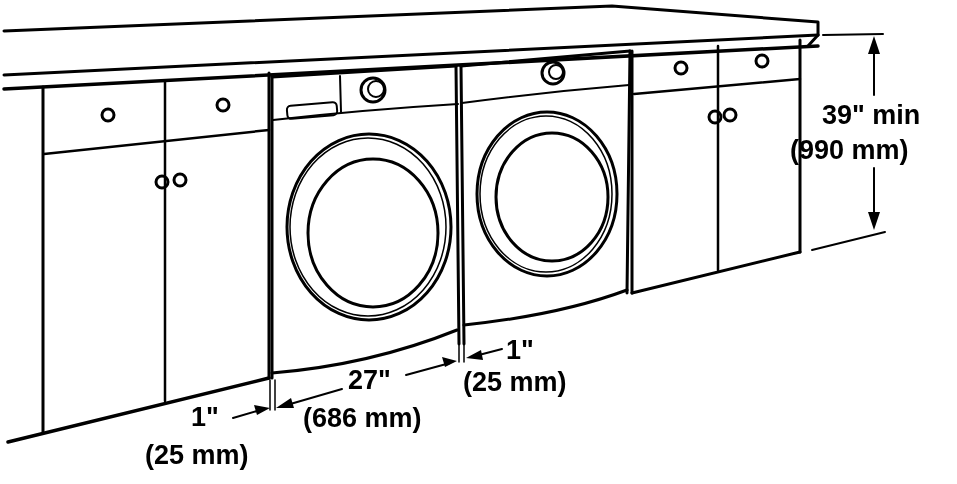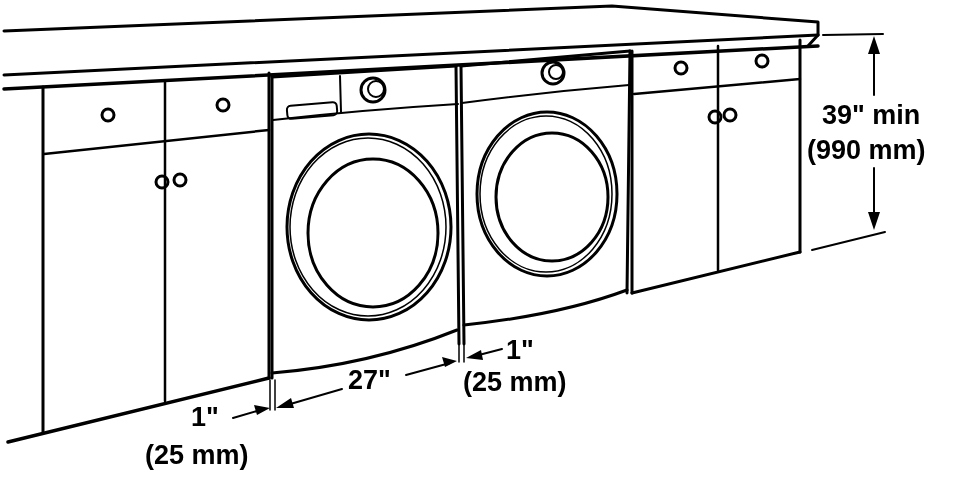--- a/index.html
+++ b/index.html
@@ -113,22 +113,23 @@
   </g>
   <g>
     <path class="ln" stroke-width="1.5" d="M459,330 L459,362"></path>
     <path class="ln" stroke-width="1.5" d="M464,328 L464,362"></path>
     <path class="ln" stroke-width="2" d="M475,356 L502,349"></path>
     <polygon points="466,358 481,350 483,360" fill="#000"></polygon>
   </g>
 </svg>
 
 <div class="lbl" style="left:822px; top:101px;">39" min</div>
-<div class="lbl" style="left:807px; top:136px;">(990 mm)</div>
+<div class="lbl" style="left:790px; top:136px;">(990 mm)</div>
 
 <div class="lbl" style="left:348px; top:366px;">27"</div>
+<div class="lbl" style="left:303px; top:404px;">(686 mm)</div>
 
 <div class="lbl" style="left:506px; top:336px;">1"</div>
 <div class="lbl" style="left:463px; top:368px;">(25 mm)</div>
 
 <div class="lbl" style="left:191px; top:403px;">1"</div>
 <div class="lbl" style="left:145px; top:441px;">(25 mm)</div>
 </div>
 
 </body></html>

